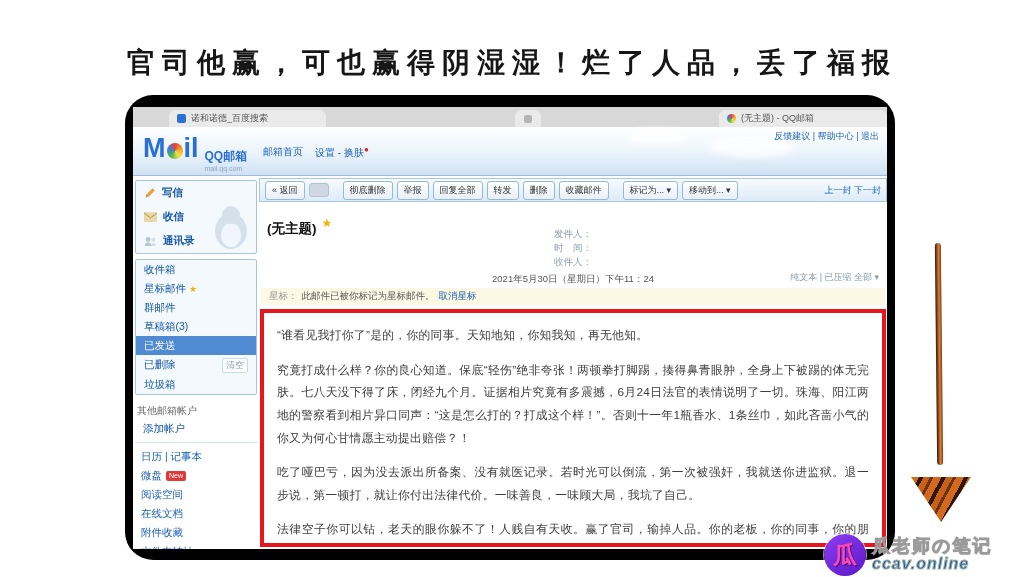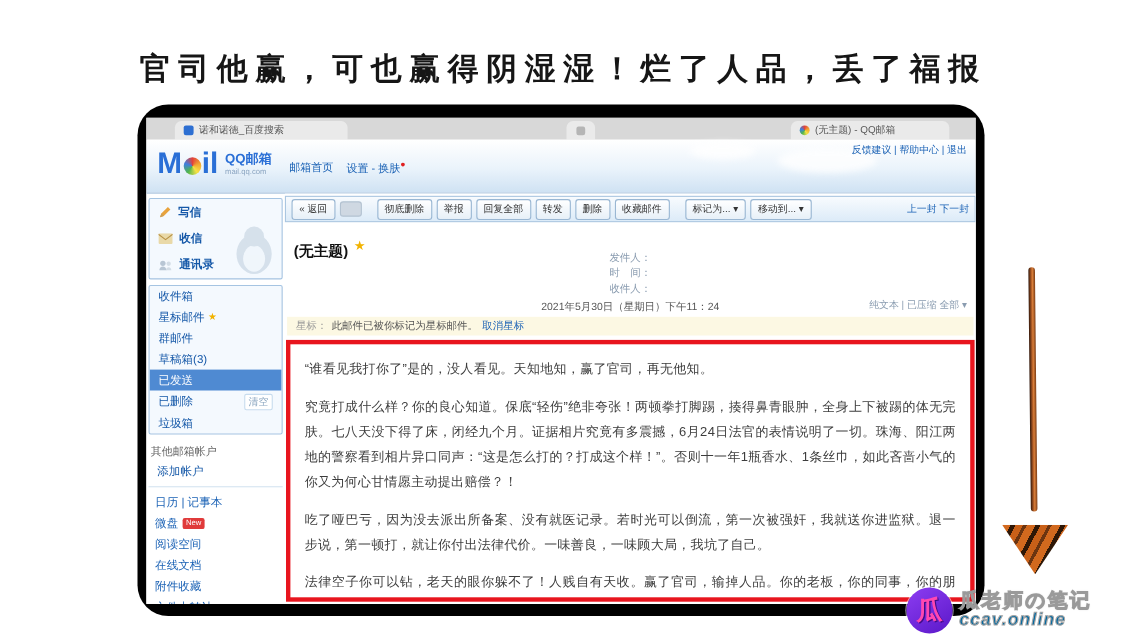--- a/index.html
+++ b/index.html
@@ -15,37 +15,37 @@
   .frame { position:absolute; left:125px; top:95px; width:770px; height:465px;
     background:#000; border-radius:28px; }
   .screen { position:absolute; left:8px; top:12px; width:754px; height:442px;
     background:#fdfdfd; overflow:hidden; }
   .soft { filter:blur(0.45px); }
 
   
   .tabstrip { position:absolute; left:0; top:0; width:754px; height:20px; background:#d8d8d8; }
   .btab { position:absolute; top:3px; height:17px; background:#eaeaea; border-radius:6px 6px 0 0;
     display:flex; align-items:center; gap:5px; padding:0 8px; font-size:9px; color:#555; }
-  .btab.t1 { left:26px;  width:157px; }
+  .btab.t1 { left:36px;  width:157px; }
   .btab.t2 { left:382px; width:26px; justify-content:center; }
-  .btab.t3 { left:586px; width:144px; }
+  .btab.t3 { left:586px; width:168px; }
   .fav-b { width:9px; height:9px; border-radius:2px; background:#2d6fd2; flex:0 0 auto; }
   .fav-g { width:8px; height:8px; border-radius:2px; background:#b5b5b5; flex:0 0 auto; }
   .fav-q { width:9px; height:9px; border-radius:50%;
     background:conic-gradient(#e2413b,#f2a531,#f5e245,#51b54e,#3d7fe0,#e2413b); flex:0 0 auto; }
 
   
   .mheader { position:absolute; left:0; top:20px; width:754px; height:48px;
     background:linear-gradient(#ffffff 0%,#eaf3fb 55%,#cfe2f3 100%); }
   .cloud { position:absolute; border-radius:50%; background:#fff; opacity:.8; filter:blur(3px); }
   .logo { position:absolute; left:10px; top:6px; display:flex; align-items:flex-start; gap:6px; }
   .logo-word { font-size:27px; font-weight:bold; color:#2a6fd6; letter-spacing:0; line-height:30px; display:flex; align-items:center; }
   .logo-a { display:inline-block; width:16px; height:16px; border-radius:50%; margin:6px 1px 0 1px;
     background:conic-gradient(#e2413b,#f2a531,#f5e245,#51b54e,#3d7fe0,#e2413b); }
-  .logo-col { display:flex; flex-direction:column; margin-top:3px; }
+  .logo-col { display:flex; flex-direction:column; margin-top:15px; }
   .logo-prod { font-size:12px; font-weight:bold; color:#2a6fd6; }
   .logo-dom { font-size:7px; color:#8aa4c0; }
   .hnav { position:absolute; left:130px; top:18px; font-size:10px; color:#1b62b5; display:flex; gap:12px; }
   .hnav .dot { color:#e02020; font-size:8px; vertical-align:super; }
   .corner-links { position:absolute; right:8px; top:3px; font-size:9px; color:#1b62b5; }
   .searchbox { position:absolute; right:10px; top:22px; width:185px; height:18px; background:#fff;
     border:1px solid #a9c4de; border-radius:3px; display:flex; align-items:center; padding:0 5px; gap:4px; }
   .searchbox input { border:none; outline:none; flex:1; font-size:9px; color:#999; background:transparent; }
   .s-caret { font-size:8px; color:#888; }
 
@@ -293,21 +293,21 @@
             <div class="view-mode">纯文本 | 已压缩 全部 ▾</div>
           </div>
 
           <div class="notice soft">
             <span class="pre">星标：</span>
             <span>此邮件已被你标记为星标邮件。</span>
             <a href="#">取消星标</a>
           </div>
 
           <div class="redbox">
-            <p>“谁看见我打你了”是的，没人看见。天知地知，赢了官司，再无他知。</p>
+            <p>“谁看见我打你了”是的，你的同事。天知地知，你知我知，再无他知。</p>
             <p>究竟打成什么样？你的良心知道。保底“轻伤”绝非夸张！两顿拳打脚踢，揍得鼻青眼肿，全身上下被踢的体无完肤。七八天没下得了床，闭经九个月。证据相片究竟有多震撼，6月24日法官的表情说明了一切。珠海、阳江两地的警察看到相片异口同声：“这是怎么打的？打成这个样！”。否则十一年1瓶香水、1条丝巾，如此吝啬小气的你又为何心甘情愿主动提出赔偿？！</p>
             <p>吃了哑巴亏，因为没去派出所备案、没有就医记录。若时光可以倒流，第一次被强奸，我就送你进监狱。退一步说，第一顿打，就让你付出法律代价。一味善良，一味顾大局，我坑了自己。</p>
             <p>法律空子你可以钻，老天的眼你躲不了！人贱自有天收。赢了官司，输掉人品。你的老板，你的同事，你的朋友，他们尽收眼底。</p>
           </div>
         </div>
 
       </div>
     </div>
   </div>
 

